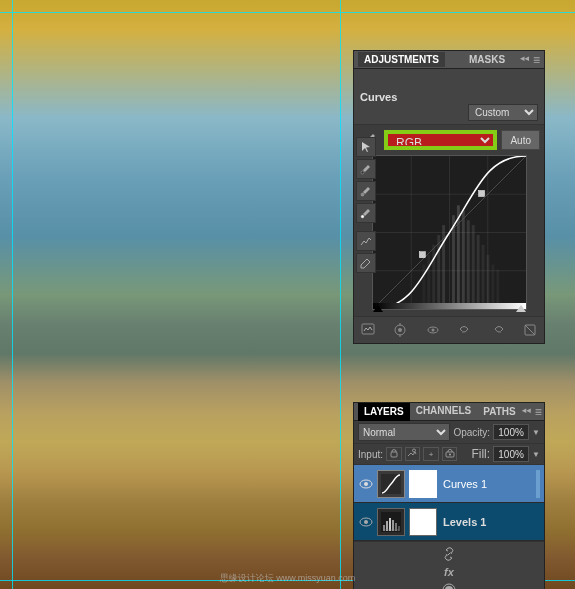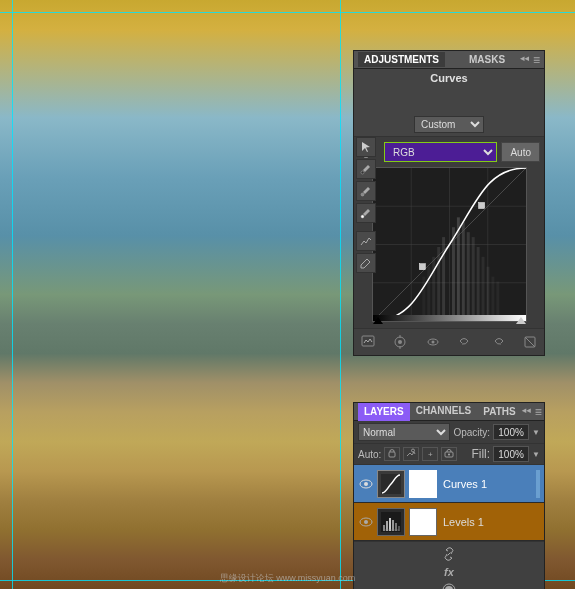--- a/index.html
+++ b/index.html
@@ -119,21 +119,20 @@
       font-size: 10px;
     }
 
     .curves-header {
       display: flex;
       align-items: center;
       justify-content: space-between;
       padding: 3px 6px;
       background: #444;
       border-bottom: 1px solid #333;
-      flex-direction: column;
     }
     .curves-title {
       color: #e0e0e0;
       font-size: 11px;
       font-weight: bold;
     }
     .curves-preset {
       display: flex;
       align-items: center;
       gap: 2px;
@@ -162,24 +161,24 @@
     .channel-icon {
       width: 22px;
       height: 22px;
       color: #aaa;
       font-size: 16px;
       display: flex;
       align-items: center;
       justify-content: center;
     }
     .channel-select {
-      background: #4c1d95;
-      border: 1px solid #84cc16;
+      background: #b91c1c;
+      border: 4px solid #84cc16;
       color: #ddd;
-      font-size: 10px;
+      font-size: 12px;
       padding: 1px 4px;
       flex: 1;
       height: 20px;
     }
     .auto-btn {
       background: #666;
       border: 1px solid #444;
       color: #ddd;
       font-size: 10px;
       padding: 2px 8px;
@@ -520,41 +519,41 @@
     <svg width="12" height="12" viewBox="0 0 12 12">
         <path d="M7 2 L10 5 L4 11 L1 11 L1 8 Z" fill="none" stroke="#aaa" stroke-width="1"></path>
       </svg>
   </button>
 </div>
 
 <div class="layers-panel" style="position:absolute; top:398px; left:353px; width:192px;">
 
   <div style="background:#535353; border-bottom:1px solid #222; display:flex; align-items:center; justify-content:space-between; padding:0 4px; height:18px;">
     <div class="layers-tabs" style="display:flex;">
-      <button class="layers-tab active" style="font-size:10px;font-weight:bold;color:#fff;padding:2px 6px;background:#8b5cf6;border:none;cursor:pointer;height:18px;">LAYERS</button>
+      <button class="layers-tab active" style="font-size:10px;font-weight:bold;color:#fff;padding:2px 6px;background:#000000;border:none;cursor:pointer;height:18px;">LAYERS</button>
       <button class="layers-tab" style="font-size:10px;font-weight:bold;color:#ccc;padding:2px 6px;background:transparent;border:none;cursor:pointer;height:16px;">CHANNELS</button>
       <button class="layers-tab" style="font-size:10px;font-weight:bold;color:#ccc;padding:2px 6px;background:transparent;border:none;cursor:pointer;height:18px;">PATHS</button>
     </div>
     <div style="display:flex;gap:4px;">
       <span style="color:#aaa;cursor:pointer;font-size:9px;">◂◂</span>
       <span style="color:#aaa;cursor:pointer;font-size:12px;">≡</span>
     </div>
   </div>
 
   <div class="layers-controls" style="display:flex;align-items:center;gap:3px;padding:2px 4px;border-bottom:1px solid #333;">
     <select class="blend-select" style="background:#5a5a5a;border:1px solid #333;color:#ddd;font-size:10px;height:18px;flex:1;">
       <option>Normal</option>
     </select>
     <span style="color:#bbb;font-size:10px;">Opacity:</span>
     <input type="text" value="100%" style="background: rgb(42, 42, 42); border: 1px solid rgb(85, 85, 85); color: rgb(221, 221, 221); width: 36px; height: 16px; font-size: 10px; text-align: center;">
     <span style="color:#aaa;font-size:8px;cursor:pointer;">▼</span>
   </div>
 
   <div class="lock-row" style="display:flex;align-items:center;gap:3px;padding:2px 4px;border-bottom:1px solid #333;">
-    <span style="color:#bbb;font-size:10px;">Auto:</span>
+    <span style="color:#bbb;font-size:10px;">Input:</span>
     <button style="width:16px;height:14px;background:transparent;border:1px solid #555;color:#aaa;font-size:8px;cursor:pointer;">
       <svg width="10" height="10" viewBox="0 0 10 10">
           <rect x="2" y="4" width="6" height="5" rx="1" fill="none" stroke="#aaa" stroke-width="0.8"></rect>
           <path d="M3 4 L3 2.5 Q5 0.5 7 2.5 L7 4" fill="none" stroke="#aaa" stroke-width="0.8"></path>
         </svg>
     </button>
     <button style="width:16px;height:14px;background:transparent;border:1px solid #555;color:#aaa;font-size:8px;cursor:pointer;">
       <svg width="10" height="10" viewBox="0 0 10 10">
           <path d="M1 8 L4 5 L6 7 L8 4 L9 6" stroke="#aaa" stroke-width="0.8" fill="none"></path>
           <circle cx="7" cy="2.5" r="1.5" fill="none" stroke="#aaa" stroke-width="0.8"></circle>
@@ -588,21 +587,21 @@
           <path d="M2,20 C6,20 8,14 11,11 C14,8 16,2 20,2" stroke="#fff" stroke-width="1.5" fill="none"></path>
         </svg>
     </div>
 
     <div style="width:28px;height:28px;border:2px solid #fff;background:#fff;margin-left:1px;flex-shrink:0;"></div>
     <span style="color:#fff;font-size:11px;flex:1;margin-left:3px;">Curves 1</span>
 
     <div style="width:4px;height:28px;background:#6a9fd0;margin-left:2px;"></div>
   </div>
 
-  <div class="layer-row" style="display:flex;align-items:center;gap:3px;padding:2px 4px;border-bottom:1px solid #2a2a2a;cursor:pointer;height:38px;background:#a16207;">
+  <div class="layer-row" style="display:flex;align-items:center;gap:3px;padding:2px 4px;border-bottom:1px solid #2a2a2a;cursor:pointer;height:38px;background:#0c4a6e;font-weight:bold;">
     <div class="layer-eye" style="width:16px;height:16px;display:flex;align-items:center;justify-content:center;color:#aaa;font-size:11px;cursor:pointer;">
       <svg width="14" height="10" viewBox="0 0 14 10">
           <ellipse cx="7" cy="5" rx="6" ry="4" fill="none" stroke="#aaa" stroke-width="1"></ellipse>
           <circle cx="7" cy="5" r="2" fill="#aaa"></circle>
         </svg>
     </div>
 
     <div style="width:28px;height:28px;border:1px solid #666;background:#2a2a2a;display:flex;align-items:center;justify-content:center;flex-shrink:0;">
       <svg width="22" height="22" viewBox="0 0 22 22">
           <rect x="1" y="1" width="20" height="20" fill="#1a1a1a"></rect>

